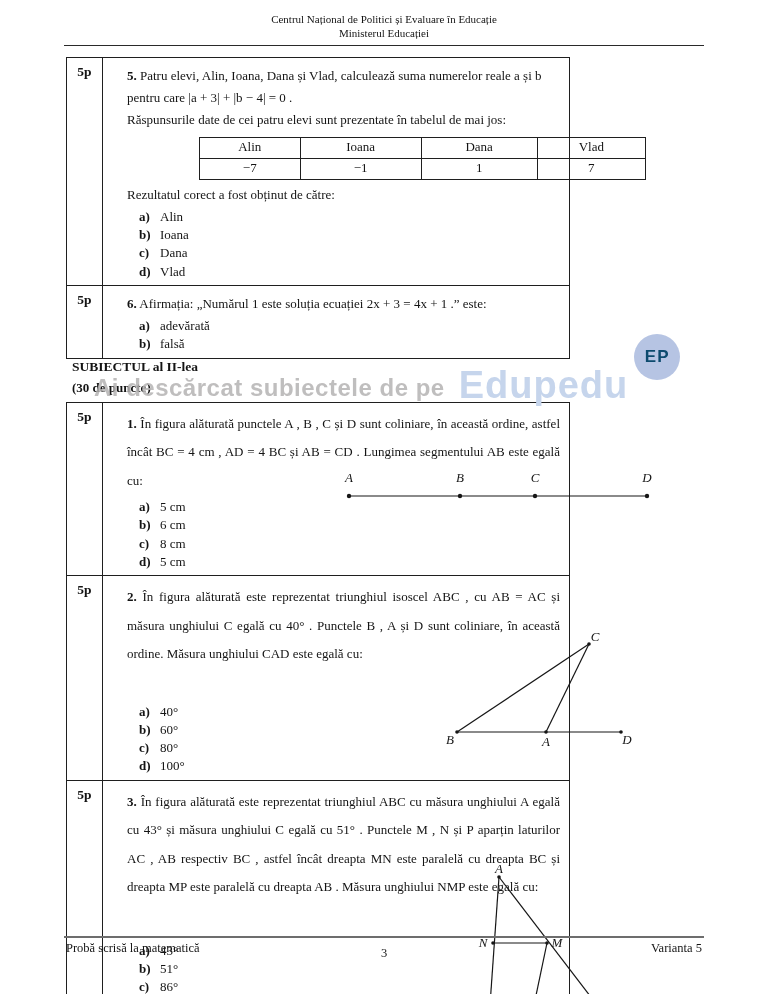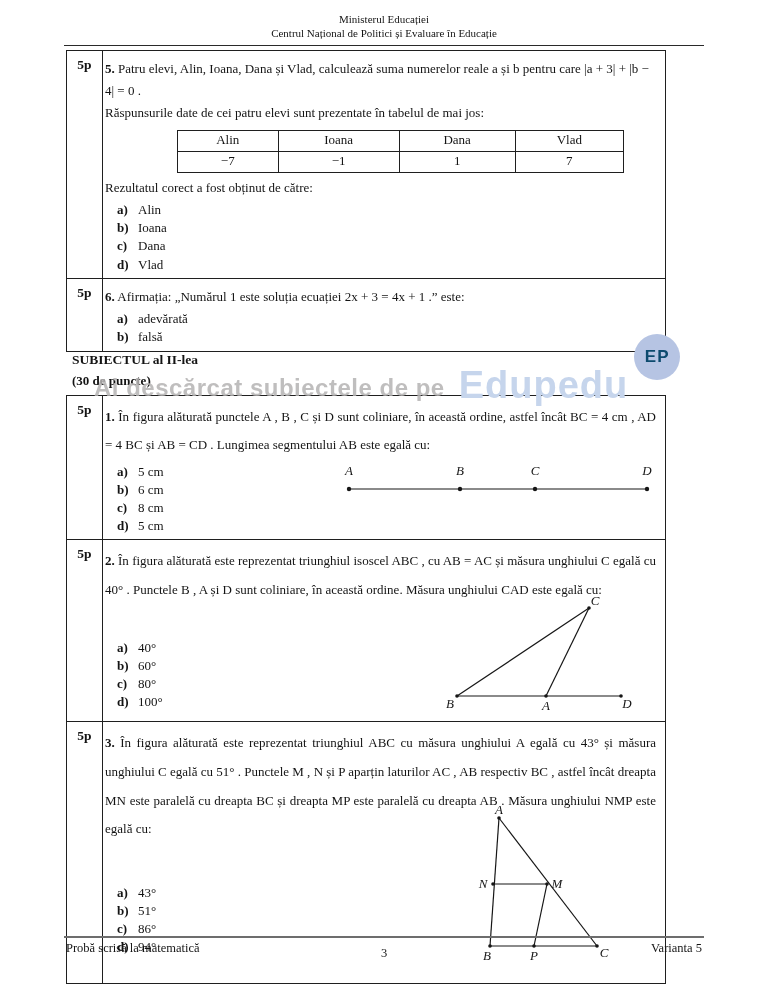--- a/index.html
+++ b/index.html
@@ -5,24 +5,24 @@
   * { margin:0; padding:0; box-sizing:border-box; }
   html,body { background:#ffffff; }
   body { font-family:"Liberation Serif", serif; color:#141414; }
   .page { position:relative; width:768px; height:994px; background:#fff; overflow:hidden; }
 
   
   .doc-header { padding-top:12px; text-align:center; font-size:11px; line-height:1.3; }
   .header-rule { width:640px; margin:4px auto 0 64px; border-top:1.7px solid #2a2a2a; }
 
   
-  table.qtable { border-collapse:collapse; table-layout:fixed; width:600px; margin:4px 0 0 66px; }
+  table.qtable { border-collapse:collapse; table-layout:fixed; width:504px; margin:11px 0 0 66px; }
   table.qtable td { border:1.4px solid #1f1f1f; vertical-align:top; }
   td.pts { width:36px; text-align:center; font-weight:bold; font-size:13.5px; padding-top:6px; }
-  td.qcell { padding:7px 9px 4px 2px; font-size:13px; position:relative; }
+  td.qcell { padding:7px 9px 4px 24px; font-size:13px; position:relative; }
 
   .para { line-height:1.72; }
   .qnum { font-weight:bold; }
   .qtext { line-height:2.2; text-align:justify; }
 
   .ans-table { border-collapse:collapse; width:447px; margin:5px 0 4px 72px; }
   .ans-table td { border:1.3px solid #1f1f1f; height:21px; text-align:center; font-size:13px; vertical-align:middle; padding:1px 2px; }
 
   .opts { margin-left:12px; }
   .opt { display:flex; line-height:1.4; font-size:13px; }
@@ -53,22 +53,22 @@
   .footer-rule { position:absolute; left:64px; top:936px; width:640px; border-top:2.6px solid #6d6d6d; }
   .footer-row { position:absolute; left:66px; top:941px; width:636px; display:flex; justify-content:space-between; font-size:12.5px; }
   .page-num { position:absolute; left:0; top:946px; width:768px; text-align:center; font-size:12.5px; }
 </style>
 </head>
 <body>
 
 <div class="page">
 
   <div class="doc-header">
+    <div>Centrul Național de Politici și Evaluare în Educație</div>
     <div>Ministerul Educației</div>
-    <div>Centrul Național de Politici și Evaluare în Educație</div>
   </div>
   <div class="header-rule"></div>
 
   <table class="qtable s1">
     <tbody>
         <tr>
       <td class="pts">5p</td>
       <td class="qcell" style="height:176px;">
         <p class="para"><b class="qnum">5.</b> <span>Patru elevi, Alin, Ioana, Dana și Vlad, calculează suma numerelor reale a și b pentru care |a + 3| + |b − 4| = 0 .</span></p>
         <p class="para">Răspunsurile date de cei patru elevi sunt prezentate în tabelul de mai jos:</p>

